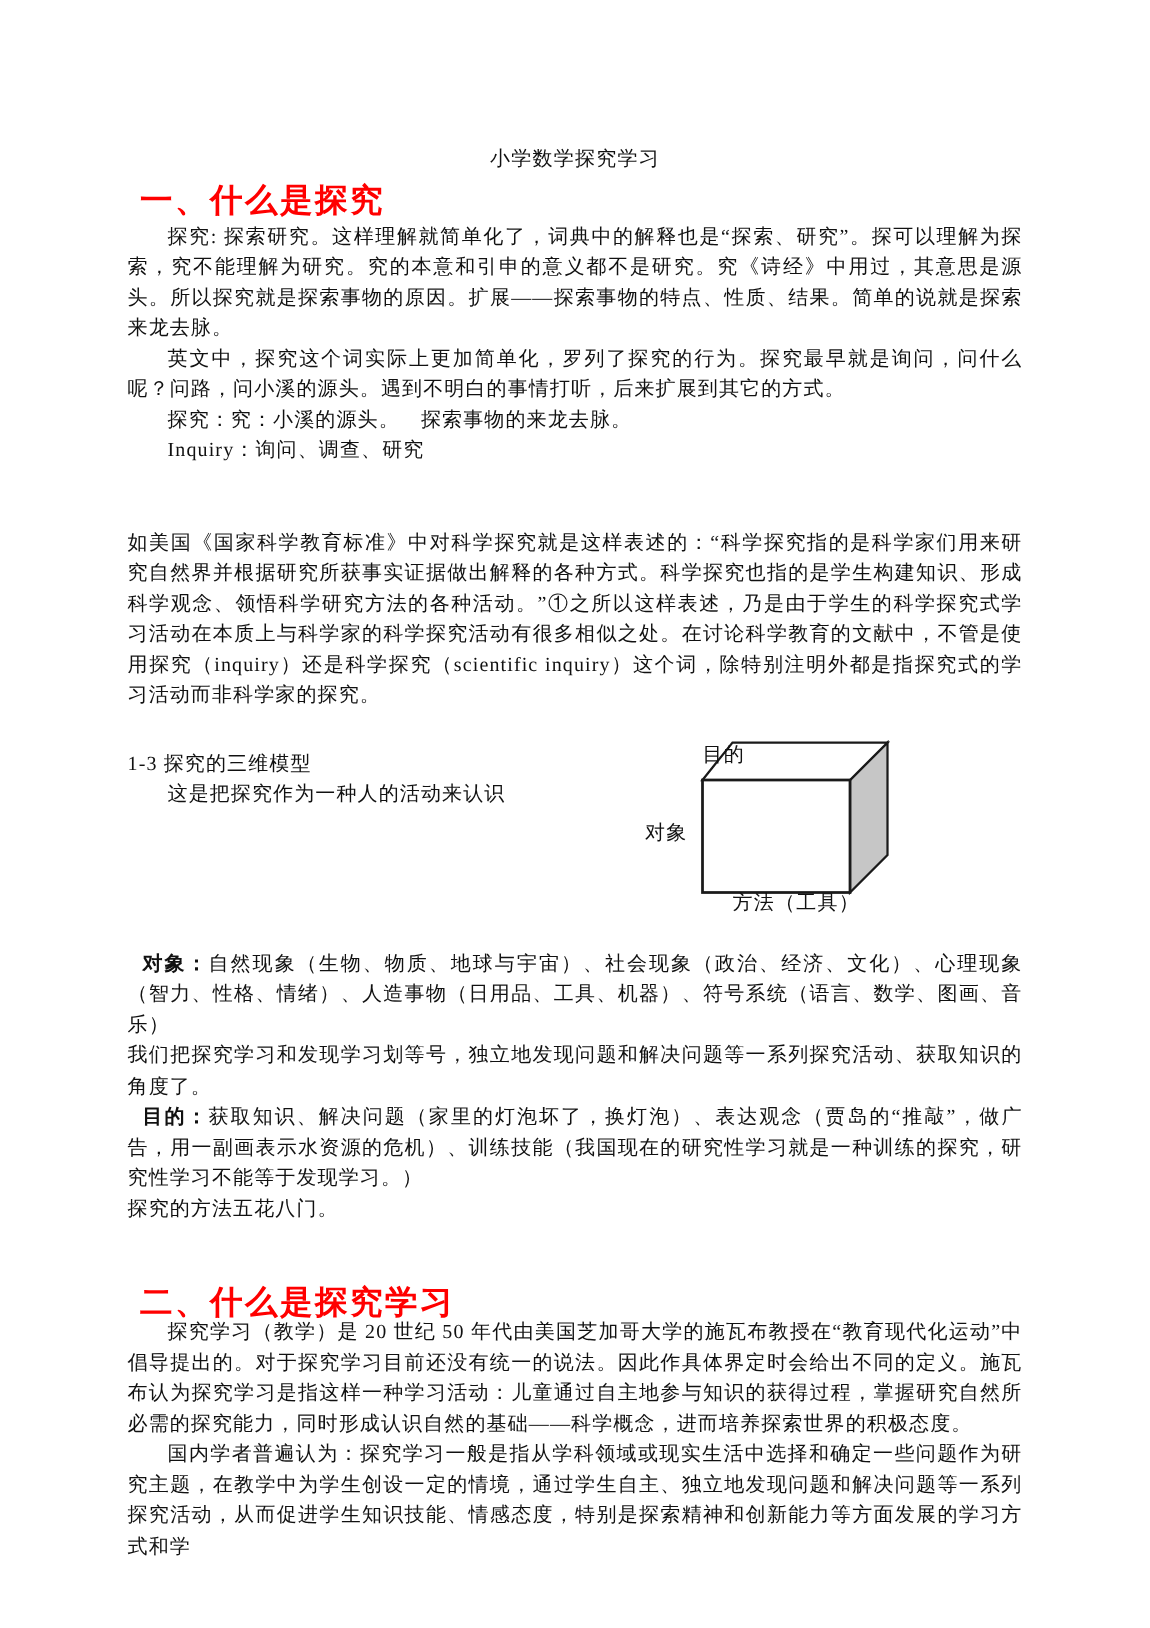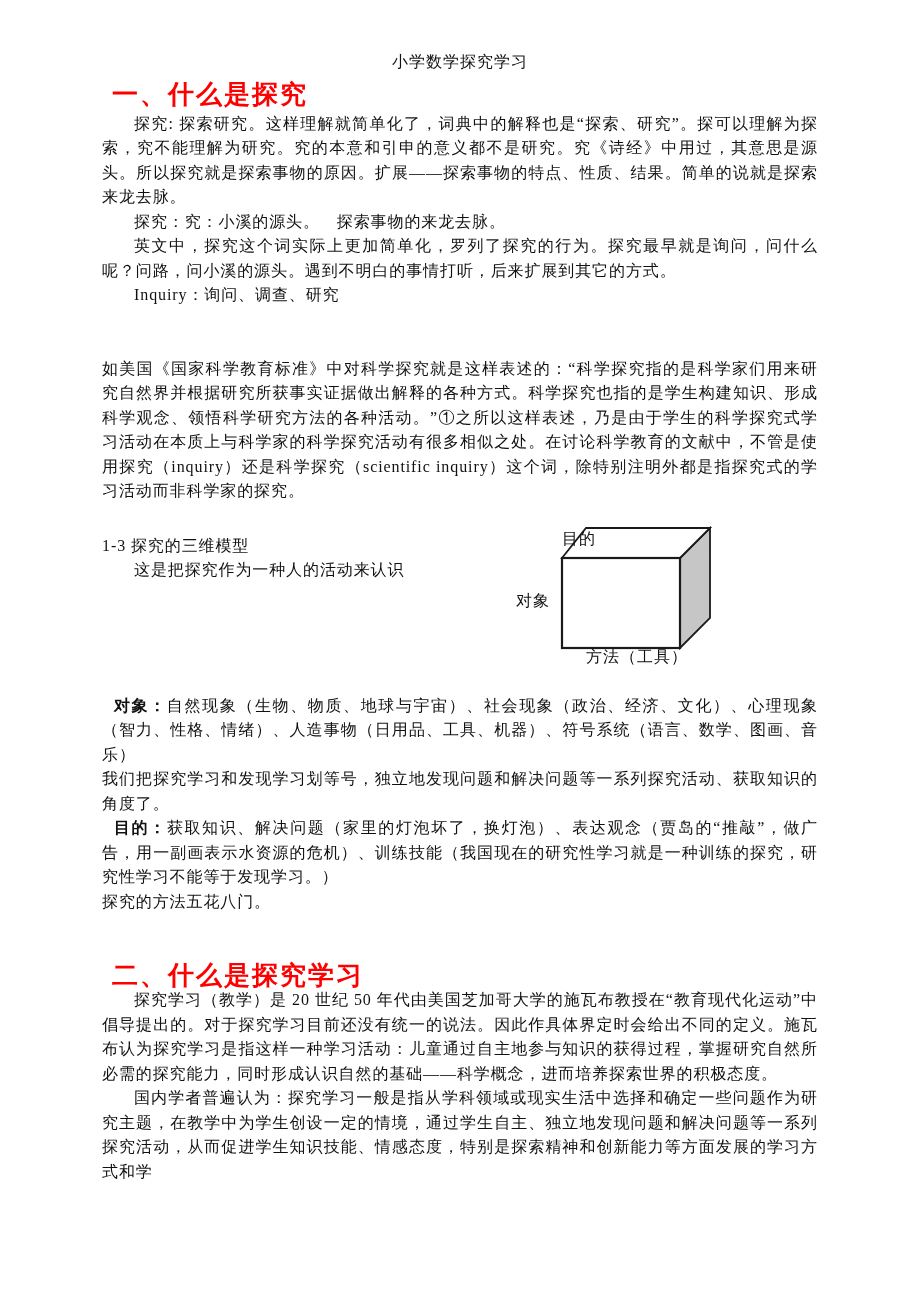--- a/index.html
+++ b/index.html
@@ -2,21 +2,21 @@
 <html><head>
 <meta charset="utf-8">
 <style>
   html, body { margin: 0; padding: 0; background: #ffffff; }
   .page {
     position: relative;
     width: 920px;
     height: 1302px;
     background: #ffffff;
     box-sizing: border-box;
-    padding: 50px 102px 0 102px;
+    padding: 116px 102px 0 102px;
     font-family: "Liberation Serif", "DejaVu Serif", serif;
     color: #111111;
     font-size: 16px;
     line-height: 24.5px;
     letter-spacing: 0.9px;
     overflow: hidden;
   }
   .doc-title {
     text-align: center;
     letter-spacing: 1px;
@@ -66,22 +66,22 @@
 </head>
 <body>
 
 <div class="page">
 
   <div class="doc-title">小学数学探究学习</div>
 
   <div class="red-heading">一、什么是探究</div>
 
   <p class="indent">探究: 探索研究。这样理解就简单化了，词典中的解释也是“探索、研究”。探可以理解为探索，究不能理解为研究。究的本意和引申的意义都不是研究。究《诗经》中用过，其意思是源头。所以探究就是探索事物的原因。扩展——探索事物的特点、性质、结果。简单的说就是探索来龙去脉。</p>
+  <p class="indent">英文中，探究这个词实际上更加简单化，罗列了探究的行为。探究最早就是询问，问什么呢？问路，问小溪的源头。遇到不明白的事情打听，后来扩展到其它的方式。</p>
   <p class="indent">探究：究：小溪的源头。　探索事物的来龙去脉。</p>
-  <p class="indent">英文中，探究这个词实际上更加简单化，罗列了探究的行为。探究最早就是询问，问什么呢？问路，问小溪的源头。遇到不明白的事情打听，后来扩展到其它的方式。</p>
   <p class="indent">Inquiry：询问、调查、研究</p>
   <p class="gap-before">如美国《国家科学教育标准》中对科学探究就是这样表述的：“科学探究指的是科学家们用来研究自然界并根据研究所获事实证据做出解释的各种方式。科学探究也指的是学生构建知识、形成科学观念、领悟科学研究方法的各种活动。”①之所以这样表述，乃是由于学生的科学探究式学习活动在本质上与科学家的科学探究活动有很多相似之处。在讨论科学教育的文献中，不管是使用探究（inquiry）还是科学探究（scientific inquiry）这个词，除特别注明外都是指探究式的学习活动而非科学家的探究。</p>
 
   <div class="figure">
     <p>1-3 探究的三维模型</p>
     <p class="indent">这是把探究作为一种人的活动来认识</p>
     <div class="diagram">
       <svg width="242" height="158" viewBox="0 0 242 158">
         <polygon points="180,36 210,6 210,96 180,126" fill="#c6c6c6" stroke="#1a1a1a" stroke-width="1.8" stroke-linejoin="miter"></polygon>
         <polygon points="62,36 86,6 210,6 180,36" fill="#ffffff" stroke="#1a1a1a" stroke-width="1.8" stroke-linejoin="miter"></polygon>

